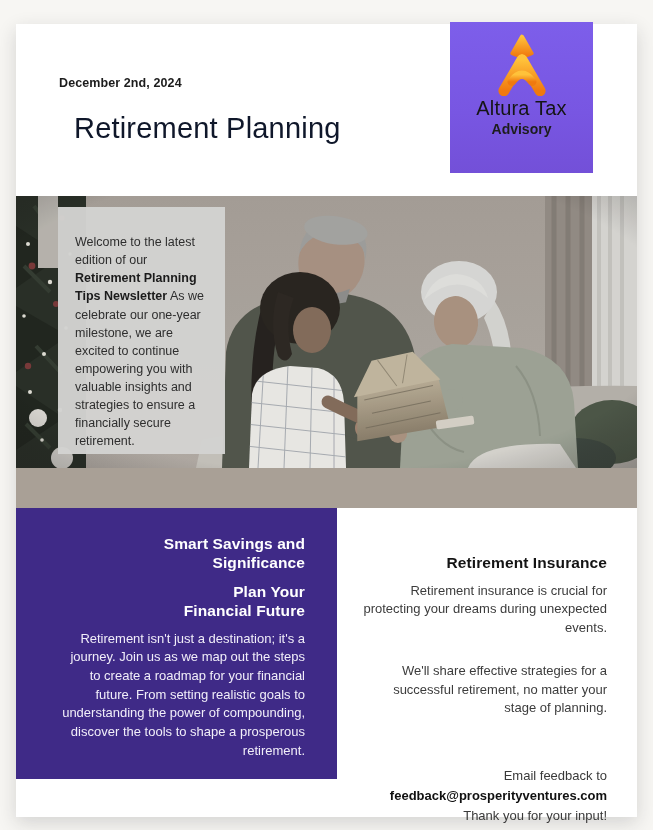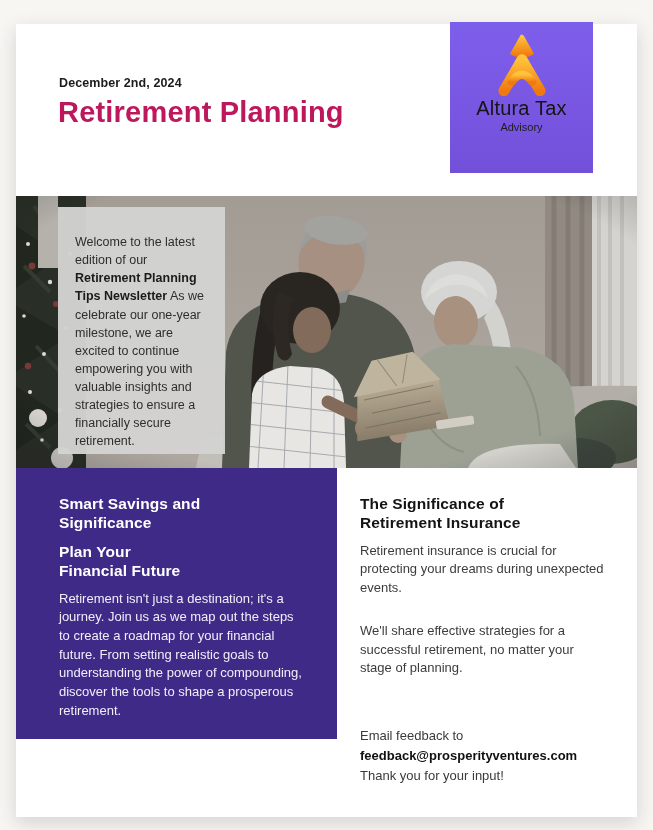--- a/index.html
+++ b/index.html
@@ -15,45 +15,45 @@
     background:#ffffff;
     box-shadow:0 6px 18px rgba(30,28,40,.16);
   }
   
   .header{position:relative;height:172px;background:#fff;padding-left:24px;}
   .date{
     position:absolute;left:43px;top:52px;
     font-size:12.5px;font-weight:bold;color:#1c1c1c;letter-spacing:.1px;
   }
   .title{
-    position:absolute;left:42px;top:72px;margin:0;
-    font-size:29px;line-height:1.17;font-weight:700;color:#be185d;
+    position:absolute;left:42px;top:72px;margin:16px;
+    font-size:29px;line-height:1.17;font-weight:400;color:#0f172a;
     letter-spacing:.2px;
   }
   .logo{
     position:absolute;left:434px;top:-2px;width:143px;height:151px;
     background:linear-gradient(180deg,#7d5eea 0%,#7856e2 60%,#7350d8 100%);
     display:flex;flex-direction:column;align-items:center;
     box-sizing:border-box;padding-top:12px;
   }
   .logo-mark{width:66px;height:62px;margin-bottom:2px;}
   .logo-name{font-size:20px;font-weight:400;color:#151515;letter-spacing:.2px;line-height:1.05;}
-  .logo-sub{font-size:11px;font-weight:400;color:#1d1d1d;margin-top:2px;}
+  .logo-sub{font-size:14px;font-weight:700;color:#1d1d1d;margin-top:2px;}
   
-  .photo{position:relative;height:272px;background:#a9a096;}
+  .photo{position:relative;height:312px;background:#a9a096;}
   .photo svg{display:block;filter:saturate(.72) contrast(.95);}
   .welcome-box{
     position:absolute;left:42px;top:11px;width:167px;height:247px;
     background:rgba(211,211,209,.97);
     box-sizing:border-box;padding:26px 16px 0 17px;
     font-size:12.5px;line-height:1.45;color:#2e2e2e;
   }
   .welcome-box b{color:#1b1b1b;}
   
-  .bottom{display:flex;height:271px;}
+  .bottom{display:flex;height:271px;text-align:right;}
   .col-left{
     width:321px;box-sizing:border-box;background:#3f2a87;
     padding:26px 32px 0 43px;color:#fff;
   }
   .col-right{
     flex:1;box-sizing:border-box;background:#fff;
     padding:26px 30px 0 23px;
   }
   .sec-h{
     margin:0 0 9px 0;font-size:15.5px;font-weight:800;line-height:1.25;letter-spacing:.1px;
@@ -207,21 +207,21 @@
   <div class="bottom">
 
     <div class="col-left">
       <h3 class="sec-h"><span>Smart Savings and</span><br><span>Significance</span></h3>
 
       <h3 class="sec-h"><span>Plan Your</span><br><span>Financial Future</span></h3>
       <p class="sec-p">Retirement isn't just a destination; it's a journey. Join us as we map out the steps to create a roadmap for your financial future. From setting realistic goals to understanding the power of compounding, discover the tools to shape a prosperous retirement.</p>
     </div>
 
     <div class="col-right">
-      <h3 class="sec-h"><span>The Significance of</span><br><span>Retirement Insurance</span></h3>
+      <h3 class="sec-h"><br><span>Retirement Insurance</span></h3>
       <p class="sec-p">Retirement insurance is crucial for protecting your dreams during unexpected events.</p>
 
       <p class="sec-p">We'll share effective strategies for a successful retirement, no matter your stage of planning.</p>
 
       <div class="feedback">
         <span>Email feedback to</span><br>
         <a href="#" class="email">feedback@prosperityventures.com</a><br>
         <span>Thank you for your input!</span>
       </div>
     </div>

